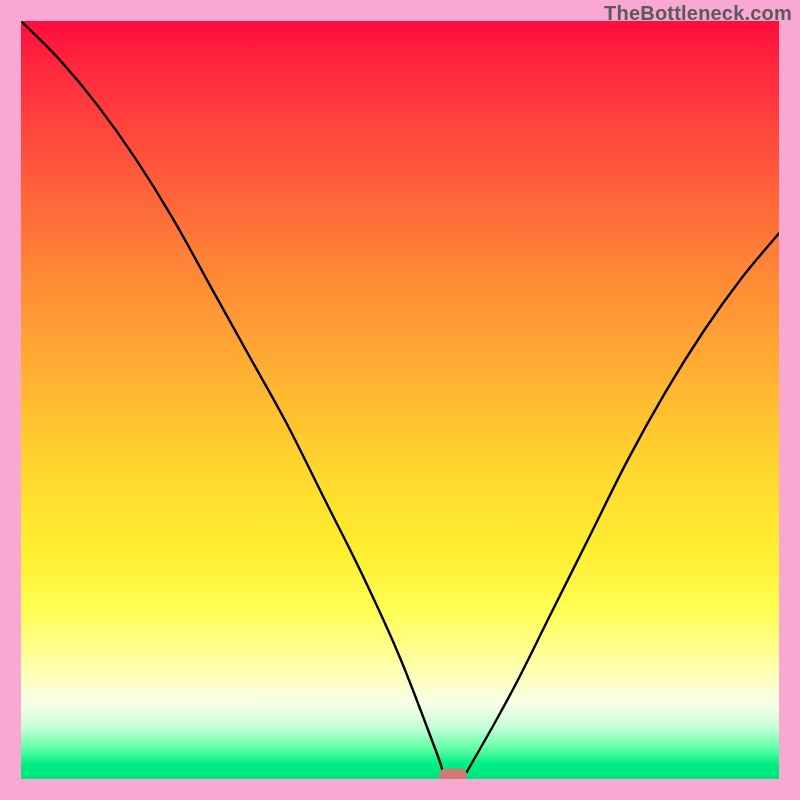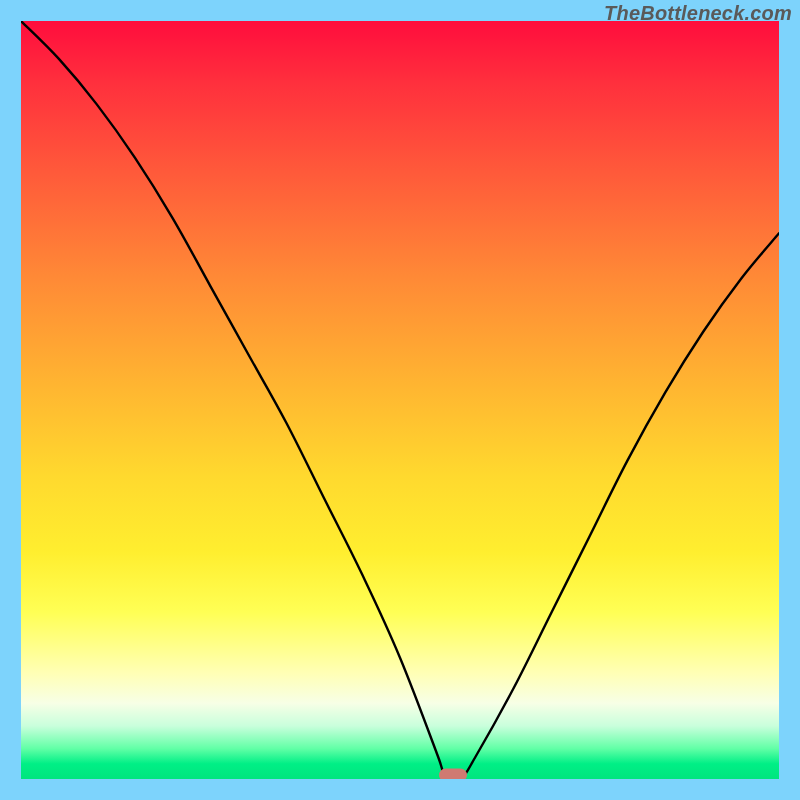--- a/index.html
+++ b/index.html
@@ -8,22 +8,21 @@
     width: 800px;
     height: 800px;
     overflow: hidden;
     background: #000;
     font-family: Arial, Helvetica, sans-serif;
   }
   .frame {
     position: relative;
     width: 800px;
     height: 800px;
-    background: #7dd3fc;
-    font-style: italic;
+    background: #f9a8d4;
   }
   .watermark {
     position: absolute;
     top: 2px;
     right: 8px;
     color: #5a5a5a;
     font-size: 20px;
     font-weight: 600;
     letter-spacing: 0.2px;
     z-index: 5;

